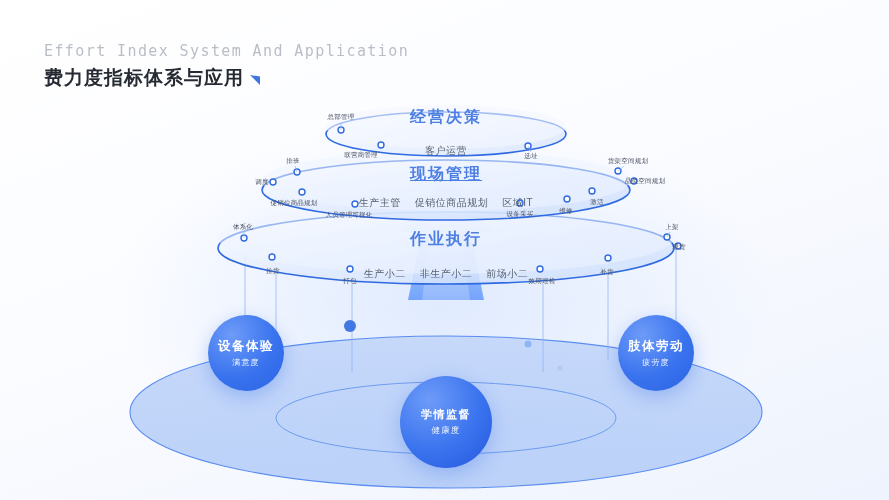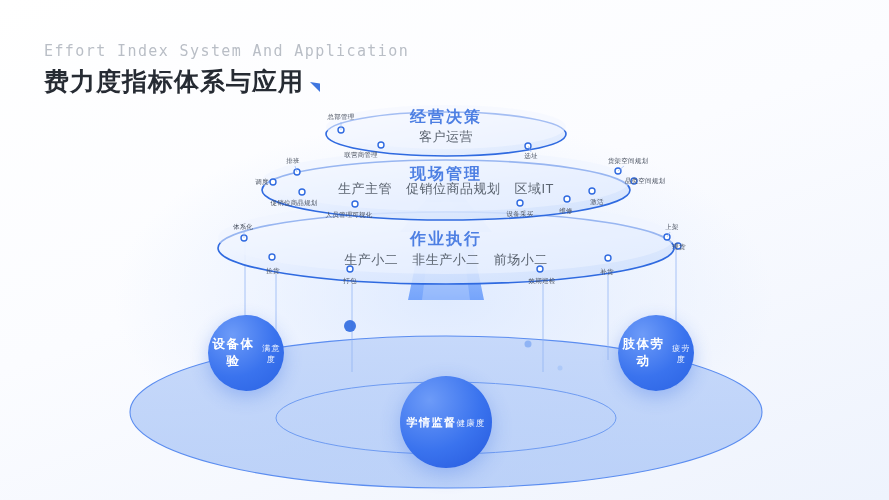--- a/index.html
+++ b/index.html
@@ -12,49 +12,49 @@
   }
   #stage { position:absolute; inset:0; }
 
   
   .hdr { position:absolute; left:44px; top:42px; z-index:40; }
   .hdr-en {
     font-family:"DejaVu Sans Mono","Liberation Mono",monospace;
     font-size:15px; letter-spacing:1.4px; color:#b9bec6; white-space:nowrap;
   }
   .hdr-cn {
-    margin-top:5px; font-size:25px; font-weight:bold; color:#262b33;
+    margin-top:5px; font-size:19px; font-weight:bold; color:#262b33;
     letter-spacing:1px; white-space:nowrap; display:flex; align-items:flex-end;
   }
   .hdr-mark { margin-left:5px; margin-bottom:4px; display:inline-block; }
 
   
   svg#scene { position:absolute; left:0; top:0; width:889px; height:500px; }
 
   
   .ov { position:absolute; z-index:30; white-space:nowrap; }
 
   .layer-title {
     color:#4d7fe3; font-size:16px; font-weight:bold; letter-spacing:2px;
     text-align:center; transform:translateX(-50%);
   }
   .layer-roles {
-    color:#5a636f; font-size:13px; letter-spacing:.5px;
-    text-align:right; transform:translateX(-50%); display:flex; gap:14px;
+    color:#5a636f; font-size:10px; letter-spacing:.5px;
+    text-align:right; transform:translateX(-50%); display:flex; gap:14px;margin-top:16px;
   }
   .layer-roles span { display:inline-block; }
 
   .node-lbl {
     color:#4a5260; font-size:6.5px; letter-spacing:.2px;
     transform:translate(-50%,-50%); text-align:center;
   }
 
   .bub {
     position:absolute; z-index:35; border-radius:50%;
-    display:flex; flex-direction:row; align-items:center; justify-content:center;
+    display:flex; flex-direction:column; align-items:center; justify-content:center;
     color:#fff; text-align:center;
   }
   .bub-t { font-weight:bold; letter-spacing:1.5px; }
   .bub-s { letter-spacing:1.2px; opacity:.92; }
 
   .bub-side { width:76px; height:76px; box-shadow:0 6px 18px rgba(46,104,230,.30); }
   .bub-side .bub-t { font-size:12.5px; }
   .bub-side .bub-s { font-size:8px; margin-top:2px; }
 
   .bub-bottom { width:92px; height:92px; box-shadow:0 6px 20px rgba(46,104,230,.30); }
@@ -184,21 +184,21 @@
       <circle cx="528" cy="344" r="3.5" fill="#86aef3" opacity=".85"></circle>
       <circle cx="560" cy="368" r="2.5" fill="#a8c5f7" opacity=".8"></circle>
     </g>
   </svg>
 
   <div class="ov layer-title" style="left:446px; top:107px;">经营决策</div>
   <div class="ov layer-roles" style="left:446px; top:128px;">
     <span>客户运营</span>
   </div>
 
-  <div class="ov layer-title" style="left:446px; top:164px;">现场管理</div>
+  <div class="ov layer-title" style="left:446px; top:164px;text-decoration:underline;">现场管理</div>
   <div class="ov layer-roles" style="left:446px; top:180px;">
     <span>生产主管</span>
     <span>促销位商品规划</span>
     <span>区域IT</span>
   </div>
 
   <div class="ov layer-title" style="left:446px; top:229px;">作业执行</div>
   <div class="ov layer-roles" style="left:446px; top:251px;">
     <span>生产小二</span>
     <span>非生产小二</span>

